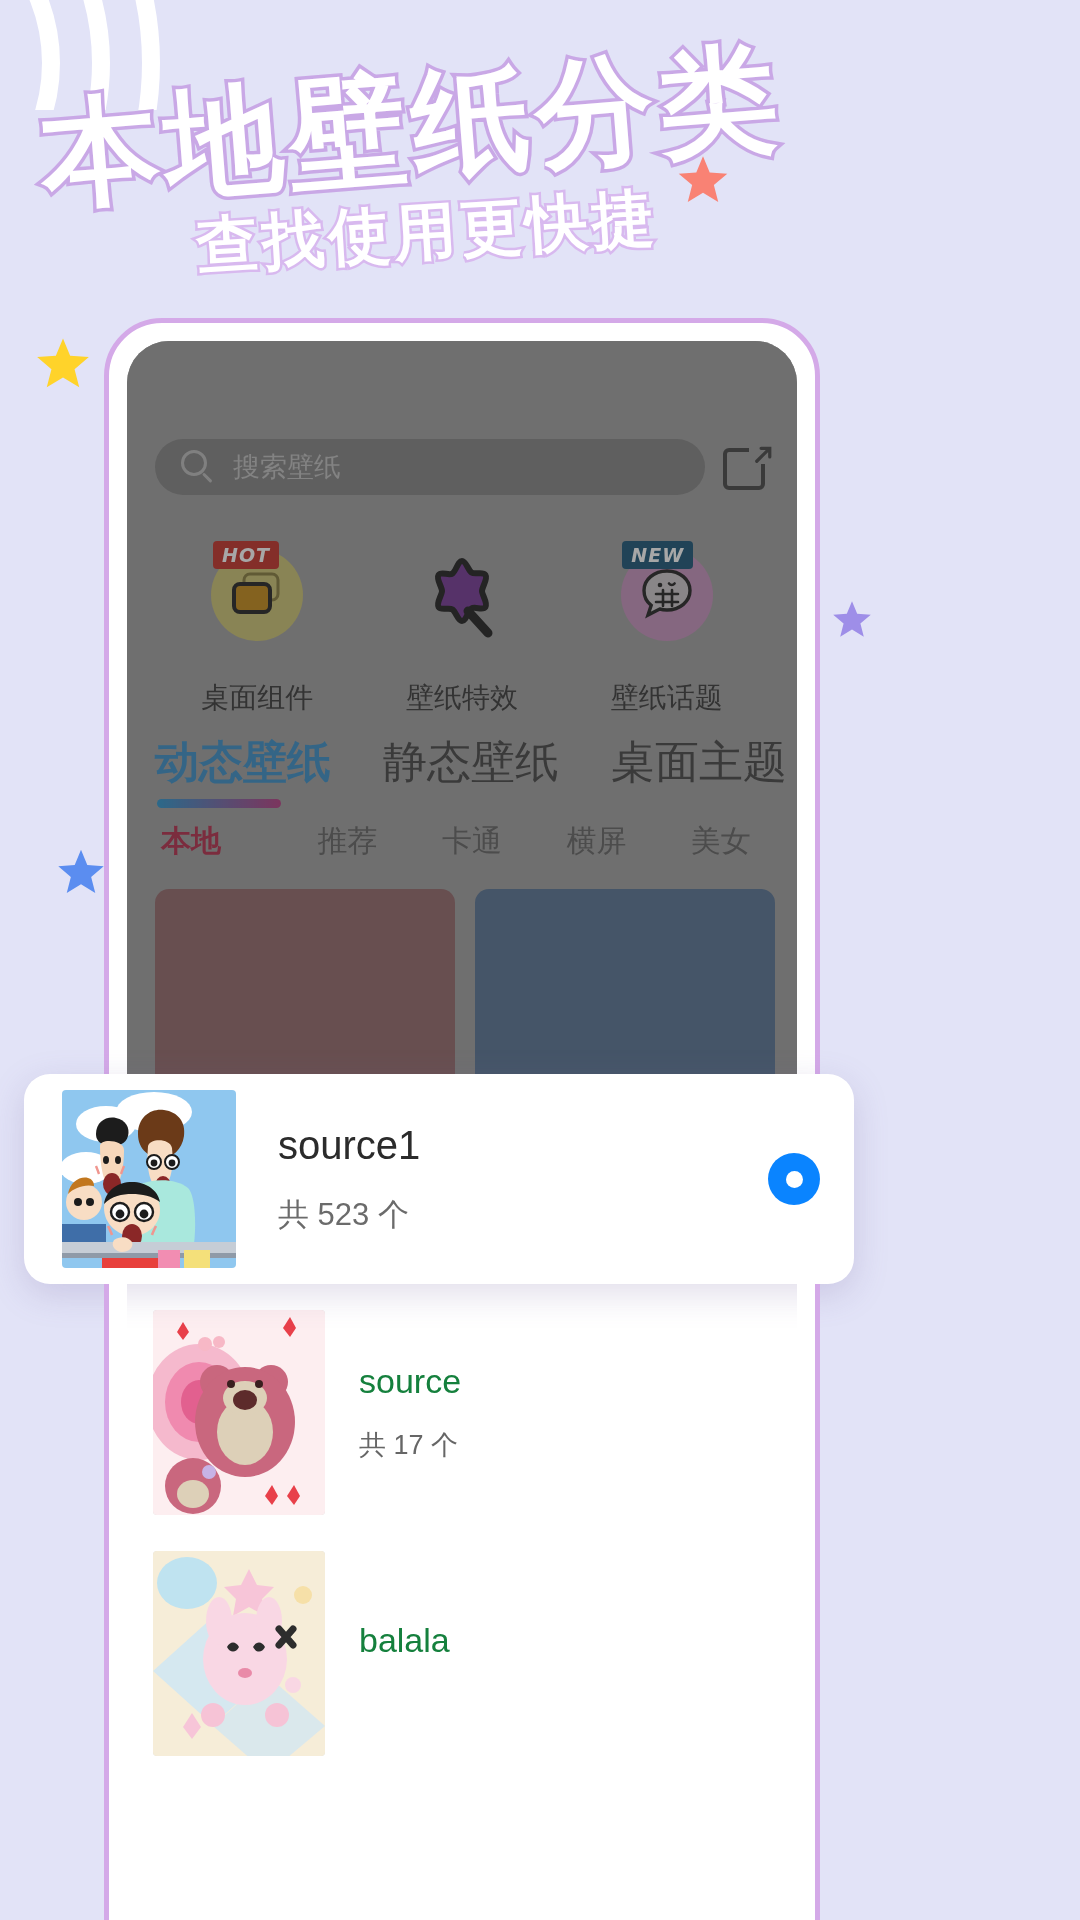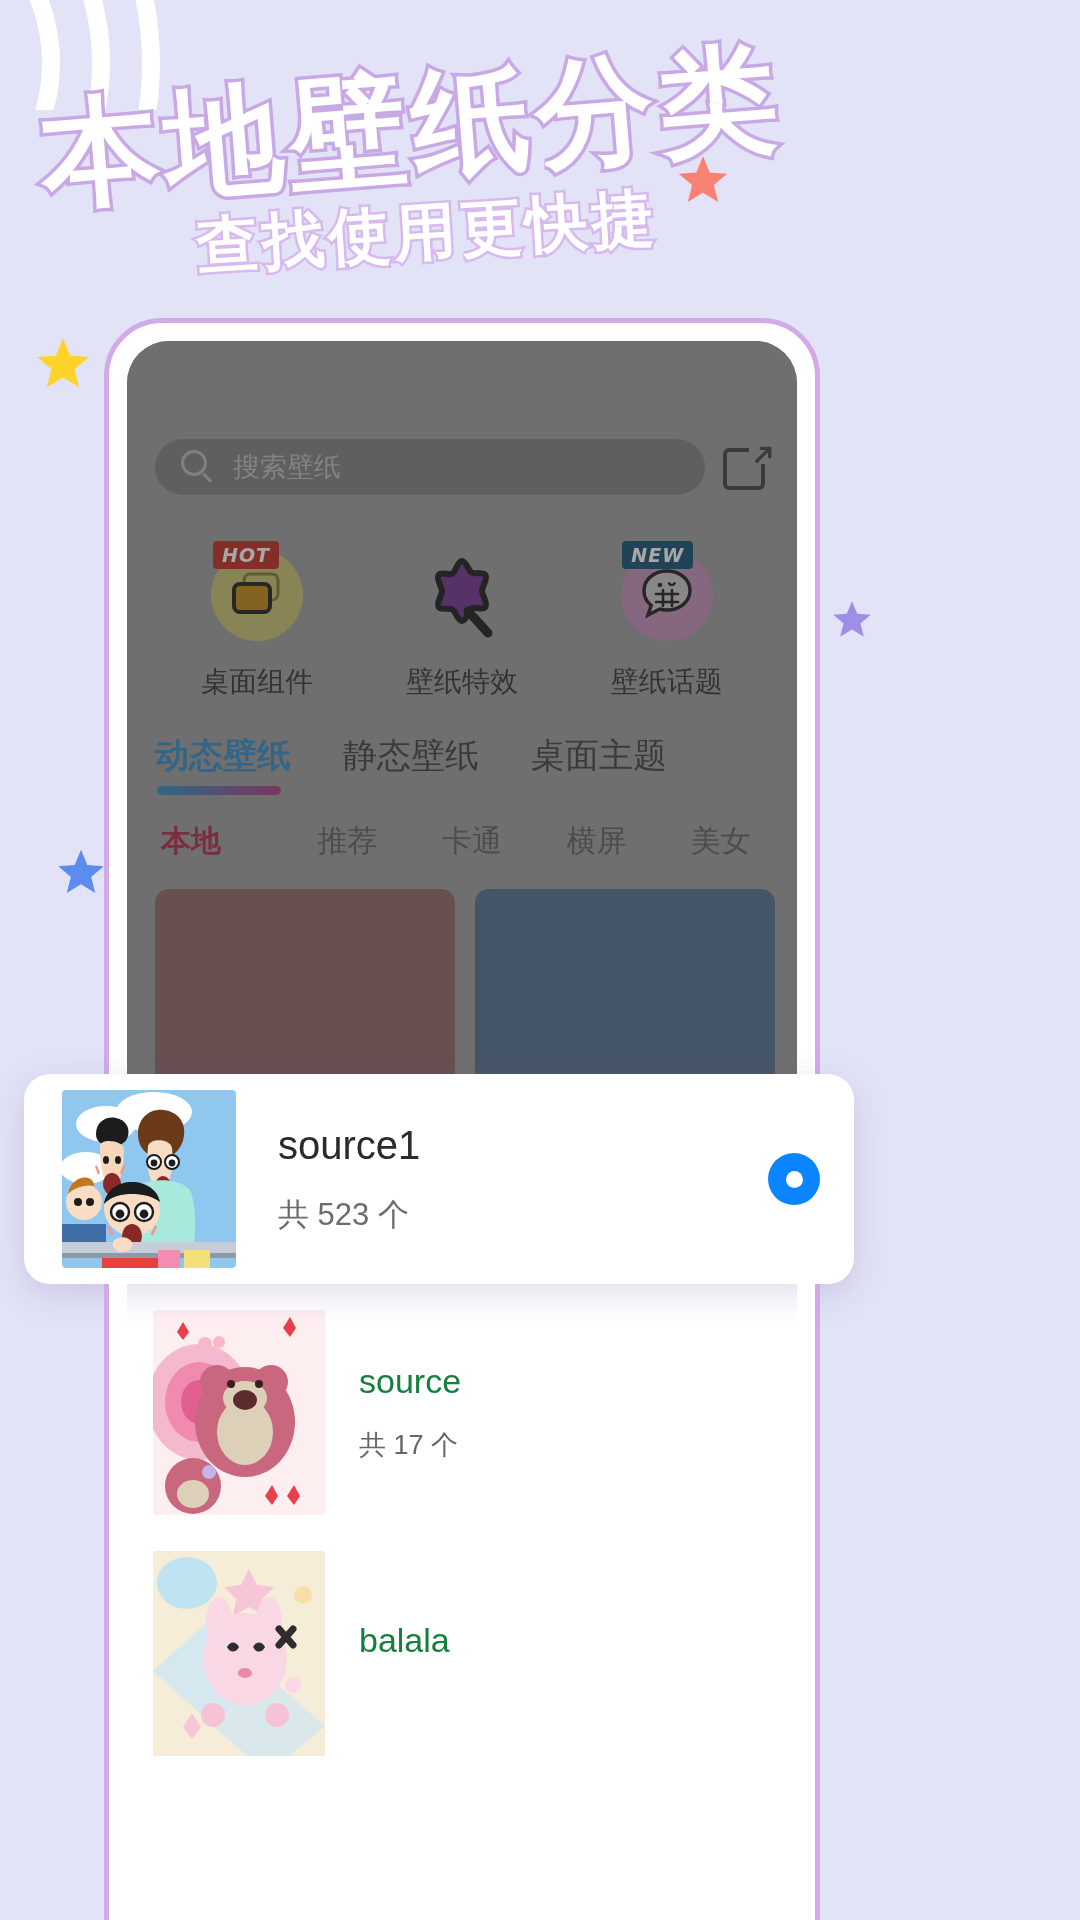--- a/index.html
+++ b/index.html
@@ -82,24 +82,24 @@
   .ic1{background:#c9bf6a;}
   .ic3{background:#c28ab8;}
   .badge{
     position:absolute;top:-8px;left:58px;
     font-size:19px;font-weight:bold;font-style:italic;color:#fff;
     padding:3px 9px;border-radius:4px;letter-spacing:1px;
     font-family:"DejaVu Sans","Liberation Sans",sans-serif;
   }
   .badge-hot{background:#c0241b;}
   .badge-new{background:#0c4a6e;}
-  .iconlabel{margin-top:22px;font-size:28px;color:#2c2c2c;}
+  .iconlabel{margin-top:38px;font-size:28px;color:#2c2c2c;}
 
   .tabs1{position:absolute;left:28px;top:392px;display:flex;gap:52px;align-items:flex-start;}
-  .tab1{font-size:34px;color:#3a3a3a;position:relative;padding-bottom:16px;}
+  .tab1{font-size:44px;color:#3a3a3a;position:relative;padding-bottom:16px;}
   .tab1.active{color:#2f88c4;font-weight:bold;}
   .tab1 .uline{position:absolute;left:2px;bottom:0;width:124px;height:9px;border-radius:5px;
     background:linear-gradient(90deg,#1f8ec9,#b0307a);}
 
   .tabs2{position:absolute;left:28px;right:14px;top:480px;display:flex;justify-content:space-between;}
   .tab2{flex:1;text-align:center;font-size:30px;color:#5a5a5a;}
   .tab2.active{color:#b02040;font-weight:bold;text-align:left;padding-left:6px;}
 
   .grid{position:absolute;left:28px;right:22px;top:548px;display:flex;gap:20px;}
   .card{flex:1;height:470px;border-radius:14px;display:flex;align-items:center;justify-content:center;}

